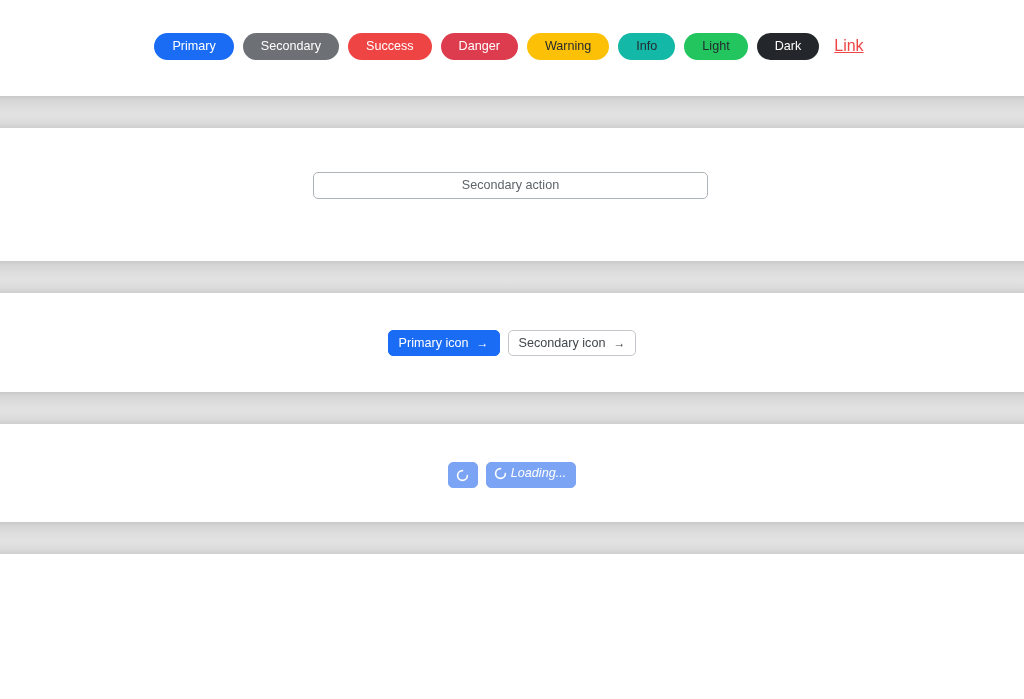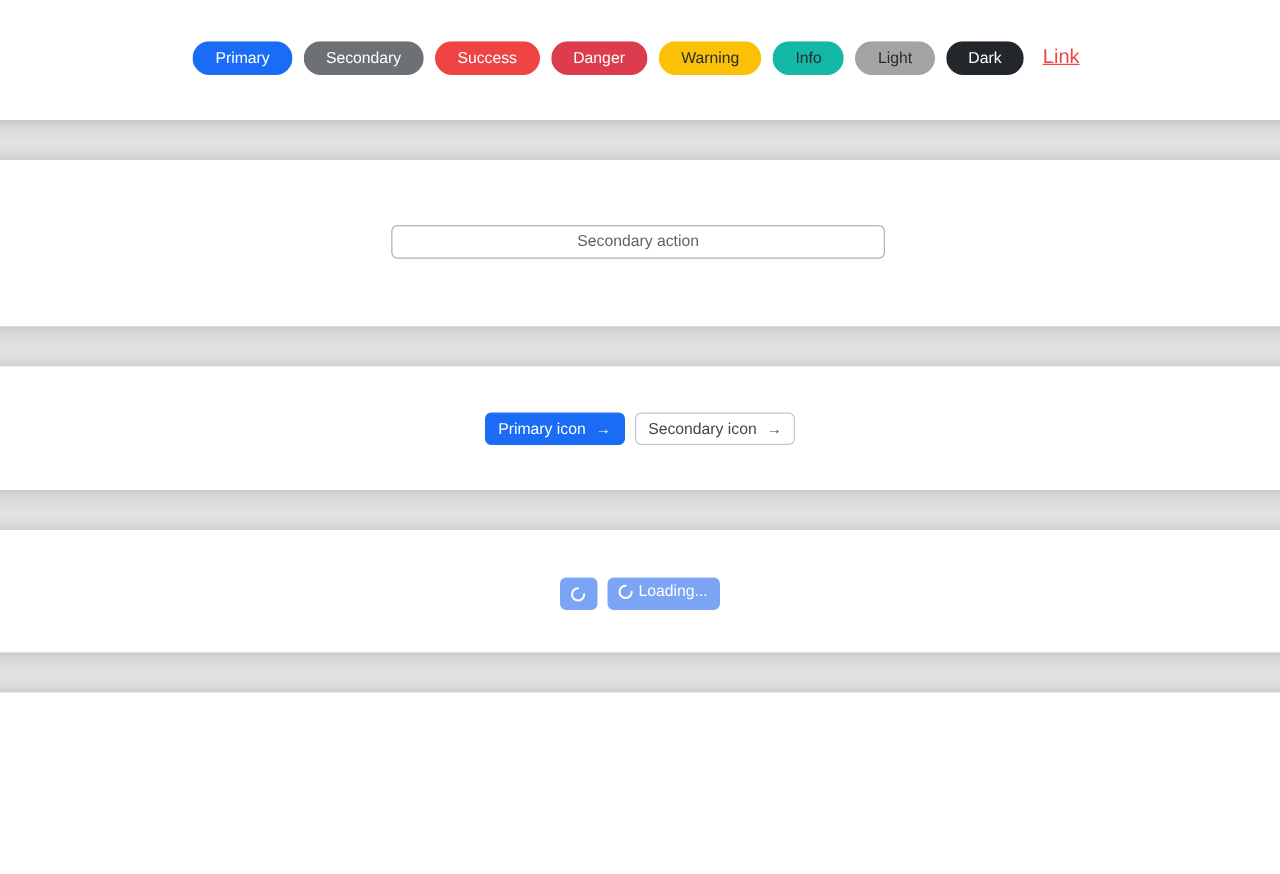--- a/index.html
+++ b/index.html
@@ -34,31 +34,31 @@
     cursor: pointer;
     white-space: nowrap;
     font-family: "Liberation Sans", sans-serif;
   }
   .pill-primary   { background:#1a6cf5; color:#fff; }
   .pill-secondary { background:#6d7175; color:#fff; }
   .pill-success   { background:#ef4444; color:#fff; }
   .pill-danger    { background:#dc3c4d; color:#fff; }
   .pill-warning   { background:#fcc106; color:#262b30; }
   .pill-info      { background:#14b8a6; color:#262b30; }
-  .pill-light     { background:#a3a3a3; color:#262b30; }
+  .pill-light     { background:#22c55e; color:#262b30; }
   .pill-dark      { background:#23272b; color:#fff; }
   .pill-link {
     background: transparent; color:#ef4444;
     text-decoration: underline; border: none;
     padding: 5px 6px 6px 6px; font-size: 16px;
   }
 
   
   .block-wrap {
-    position: absolute; left: 313px; top: 180px; width: 395px;
+    position: absolute; left: 313px; top: 172px; width: 395px;
     display: flex; flex-direction: column; gap: 6px;
   }
   .btn-block {
     width: 100%; height: 27px;
     border-radius: 5px;
     font-size: 12.6px; line-height: 1;
     display: flex; align-items: center; justify-content: center;
     cursor: pointer;
     font-family: "Liberation Sans", sans-serif;
   }
@@ -93,21 +93,21 @@
     position: absolute; left:0; top: 462px; width:1024px;
     display:flex; justify-content:center; align-items:center; gap: 8px;
   }
   .btn-loading {
     background:#7ba5f4; border:1px solid #7ba5f4; color:#fff;
     border-radius: 5px; height: 26px;
     display:inline-flex; align-items:center; justify-content:center; gap: 4px;
     font-size: 12.6px; line-height:1; cursor: default;
   }
   .btn-loading.icon-only { width: 30px; padding:0; }
-  .btn-loading.with-text { padding: 0 9px 4px 7px; }
+  .btn-loading.with-text { padding: 0 9px 4px 7px; font-style: italic; }
   .spinner { display:inline-block; width:13px; height:13px; flex:none; }
 
   
   .close-row-sm {
     position: absolute; left:0; top: 594px; width:1024px;
     display:flex; justify-content:center; align-items:center; gap: 9px;
   }
   .close-row-lg {
     position: absolute; left:0; top: 634px; width:1024px;
     display:flex; justify-content:center; align-items:center; gap: 10px;

